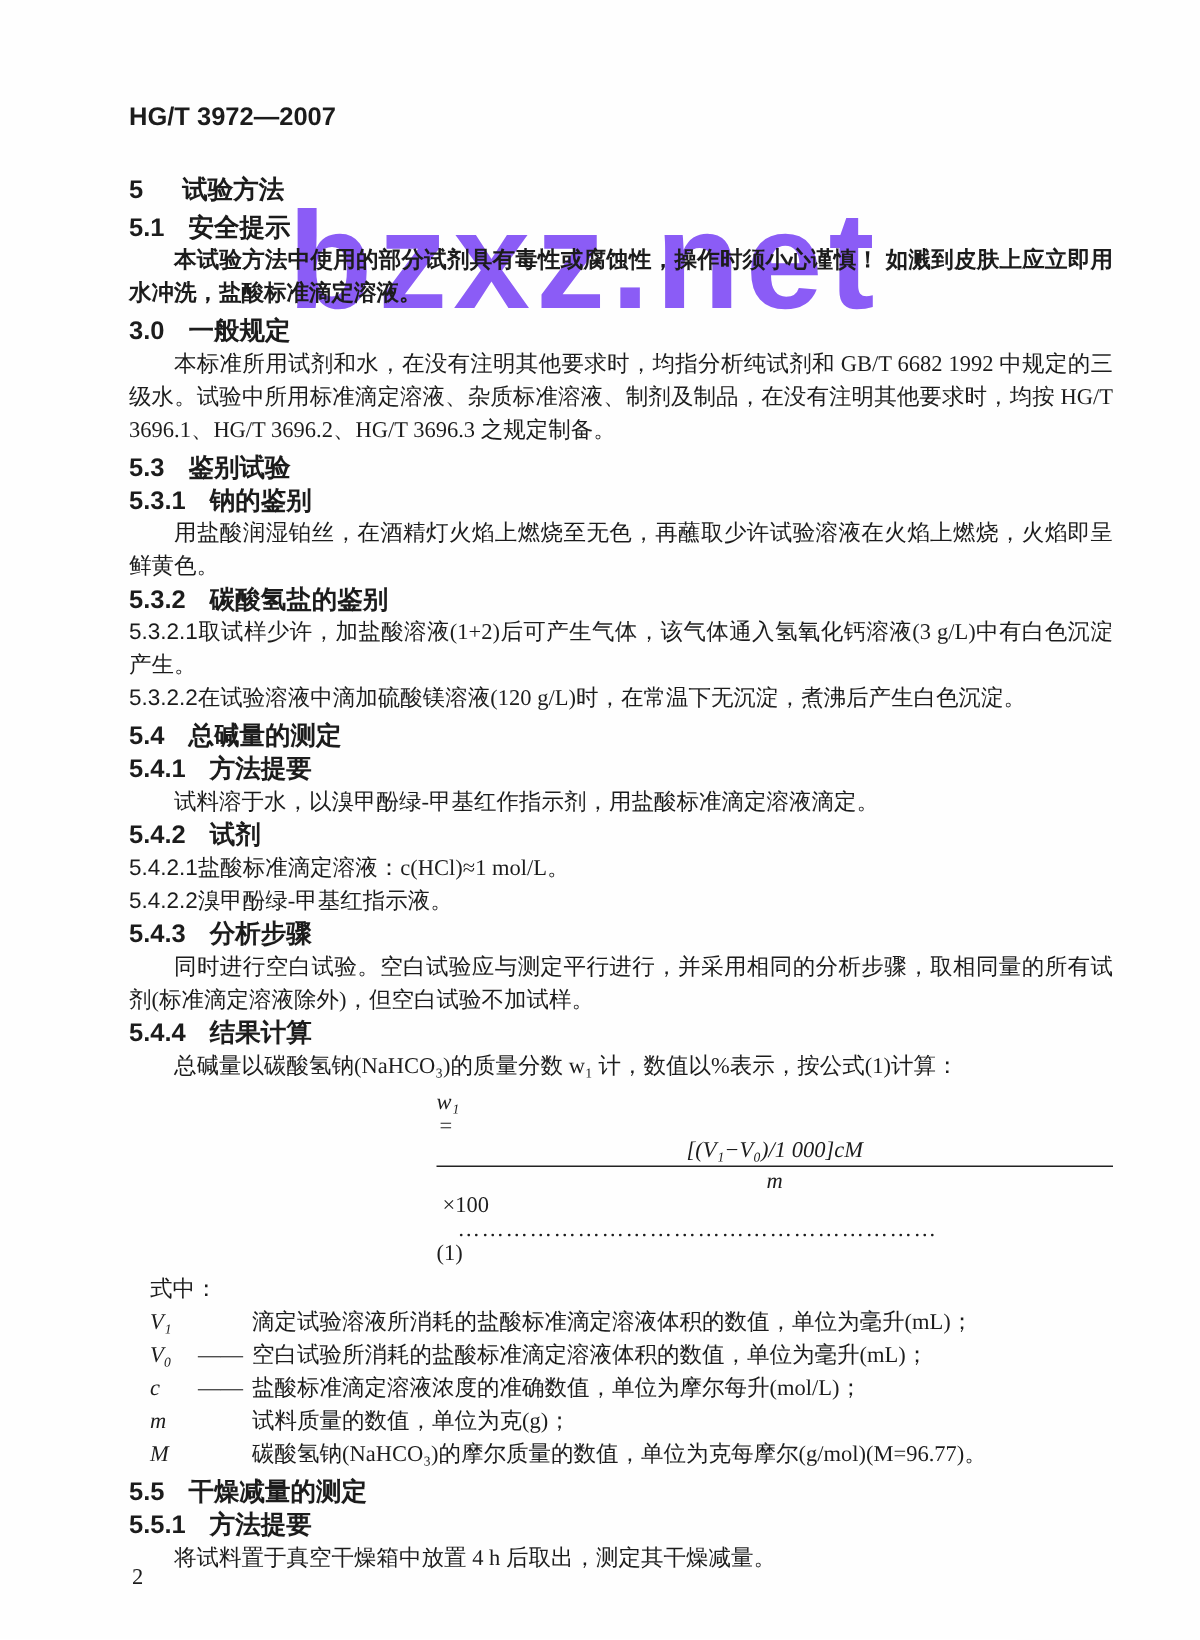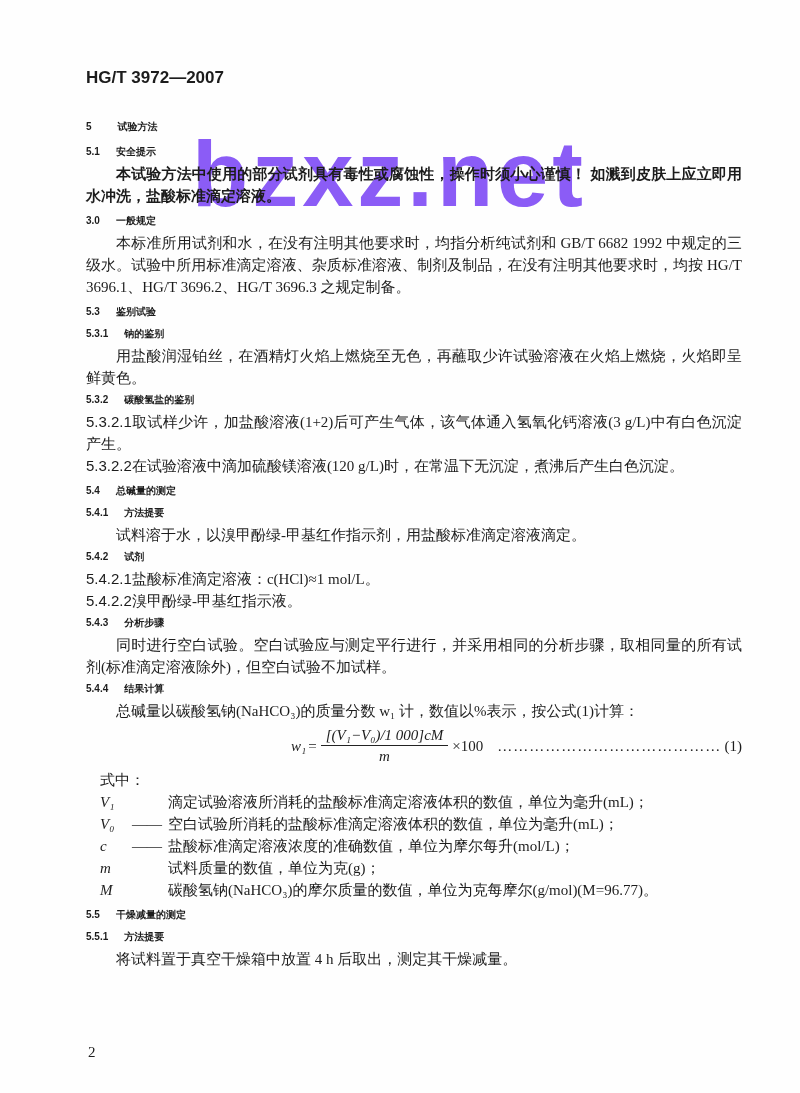--- a/index.html
+++ b/index.html
@@ -26,40 +26,41 @@
     font-size:15px; line-height:22px;
     text-align:justify;
   }
   .doc-header {
     font-family:"Liberation Sans", sans-serif;
     font-weight:bold; font-size:17px; line-height:20px;
     margin:0 0 28px 0; text-align:left;
   }
   .h1, .h2, .h3 {
     font-family:"Liberation Sans", sans-serif;
-    font-weight:bold; font-size:10px; line-height:22px;
+    font-weight:bold; font-size:17px; line-height:22px;
     margin:0; text-align:left;
   }
   .h2 { margin-top:3px; }
   .h1 .sec-num { margin-right:26px; }
   .h2 .sec-num, .h3 .sec-num { margin-right:16px; }
   p { margin:0; }
   .indent { text-indent:2em; }
   .bold-note {
     font-family:"Liberation Sans", sans-serif;
     font-weight:bold;
   }
   .p-label {
     font-family:"Liberation Sans", sans-serif;
     font-weight:normal;
   }
   .formula {
-    display:flex; align-items:center;
+    display:flex; 
     margin:5px 0 5px 205px;
     line-height:16px;
+    flex-direction:column;
   }
   .mvar { font-style:italic; }
   .f-eq { margin:0 4px 0 2px; }
   .frac { display:inline-block; text-align:center; vertical-align:middle; }
   .frac .fnum { display:block; padding:0 5px 2px 5px; border-bottom:1.5px solid #222; }
   .frac .fden { display:block; padding-top:2px; }
   .ftimes { margin-left:4px; }
   .fdots { flex:1; overflow:hidden; white-space:nowrap; letter-spacing:1px; margin:0 6px 0 14px; }
   .fno { flex-shrink:0; }
   .shizhong { text-indent:14px; }

